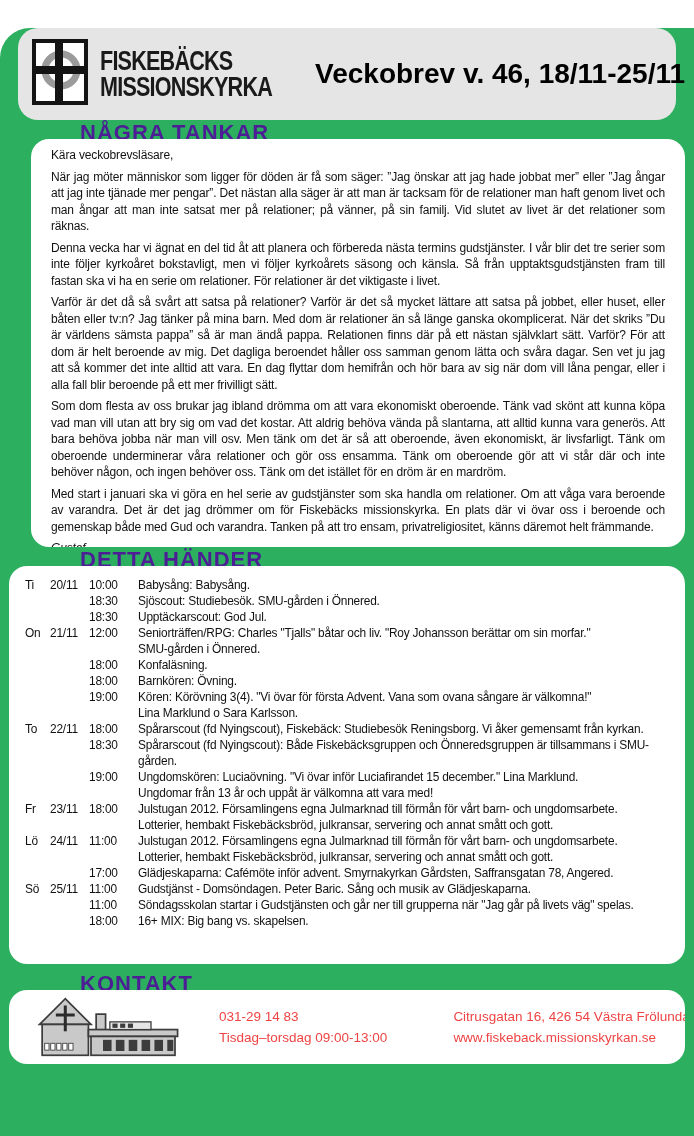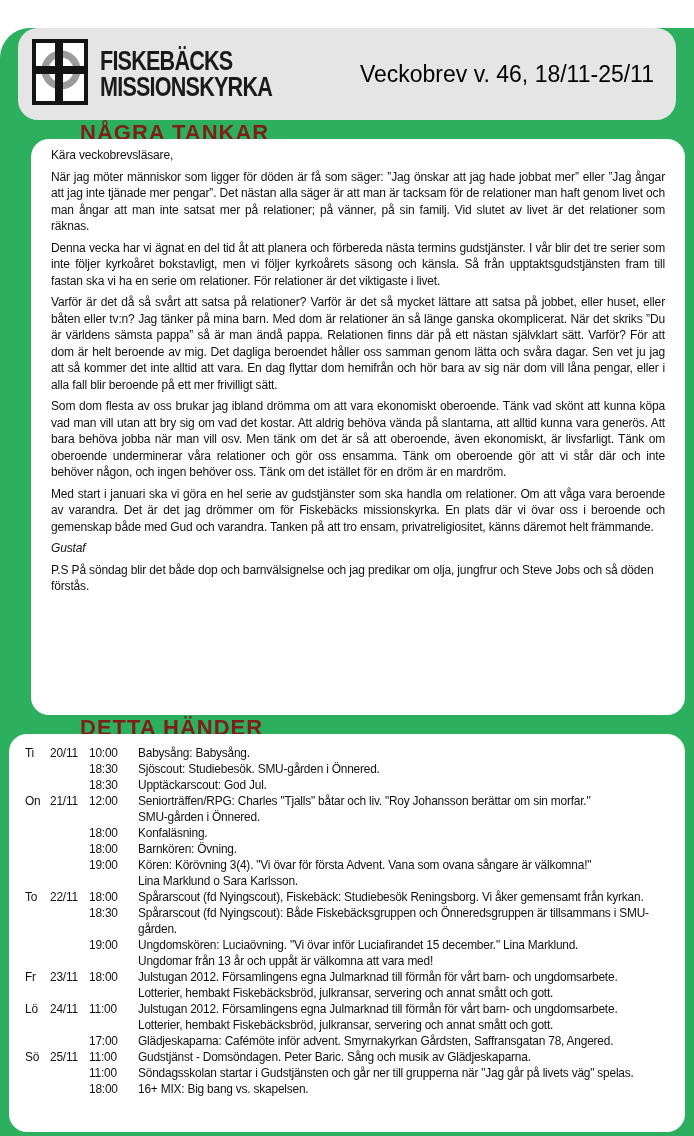--- a/index.html
+++ b/index.html
@@ -4,29 +4,29 @@
 <style>
   html,body{margin:0;padding:0;background:#ffffff;}
   body{width:694px;height:1136px;overflow:hidden;font-family:"Liberation Sans",sans-serif;}
   .page{position:relative;width:694px;height:1136px;background:#2CB05F;border-radius:30px 0 0 0;box-sizing:border-box;}
 
   .header-box{position:relative;margin:28px 18px 0;height:92px;background:#e5e5e5;border-radius:20px;
     display:flex;align-items:center;padding:0 22px 0 14px;box-sizing:border-box;}
   .logo{flex:none;margin-right:12px;}
   .org-name{font-weight:bold;font-size:27px;line-height:26px;letter-spacing:-1px;color:#1a1a1a;
     transform:scaleX(0.8);transform-origin:left center;white-space:nowrap;}
-  .nl-title{margin-left:auto;font-weight:normal;font-size:23px;color:#000;white-space:nowrap;}
+  .nl-title{margin-left:auto;font-weight:bold;font-size:28px;color:#000;white-space:nowrap;}
 
   .section-heading{position:relative;margin:0 0 0 80px;height:22px;line-height:26px;overflow:visible;
-    color:#7f1d1d;font-size:22px;font-weight:bold;letter-spacing:1px;white-space:nowrap;}
+    color:#4c1d95;font-size:22px;font-weight:bold;letter-spacing:1px;white-space:nowrap;}
   .section-heading.contact{margin-top:7px;}
 
   .content-box{position:relative;margin:-3px 9px 0;background:#fff;border-radius:18px;box-sizing:border-box;}
 
-  .letter-box{height:576px;padding:8px 20px 0;overflow:hidden;margin-left:31px;}
+  .letter-box{height:408px;padding:8px 20px 0;overflow:hidden;margin-left:31px;}
   .letter-box p{margin:0 0 5px;font-size:12px;line-height:16.5px;letter-spacing:-0.15px;color:#111;
     text-align:justify;}
   .letter-box p.salutation{text-align:left;}
   .letter-box p.signature{font-style:italic;text-align:left;}
   .letter-box p.postscript{text-align:left;}
 
   .schedule-box{height:398px;padding:11px 20px 0 16px;overflow:hidden;}
   .srow{display:grid;grid-template-columns:20px 34px 38px 1fr;column-gap:5px;
     font-size:11.9px;line-height:16px;letter-spacing:-0.2px;color:#111;}
   .sday,.sdate{white-space:nowrap;}

